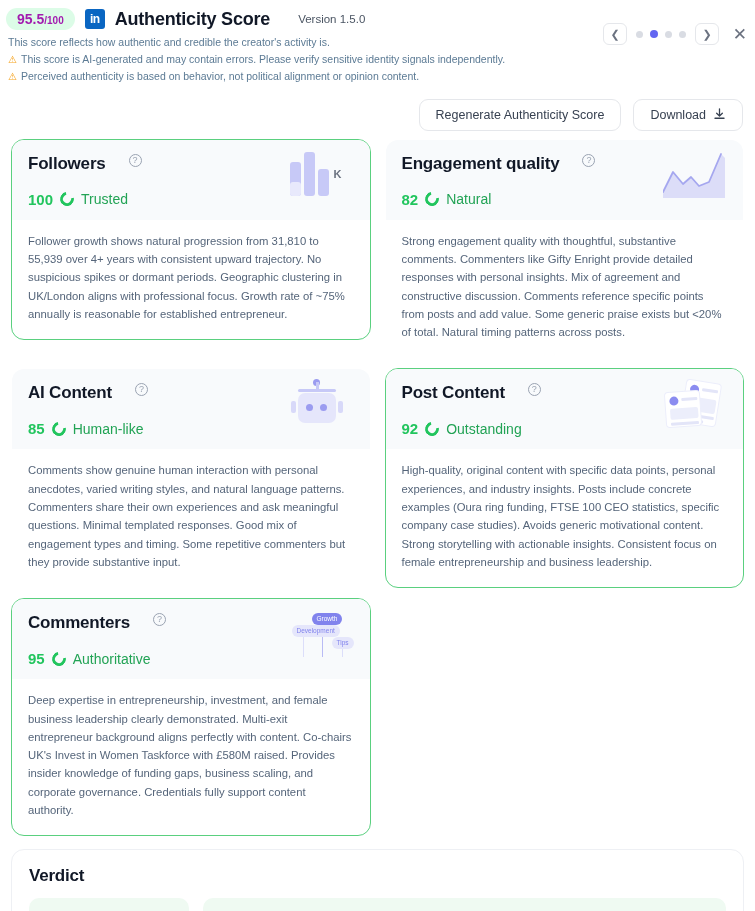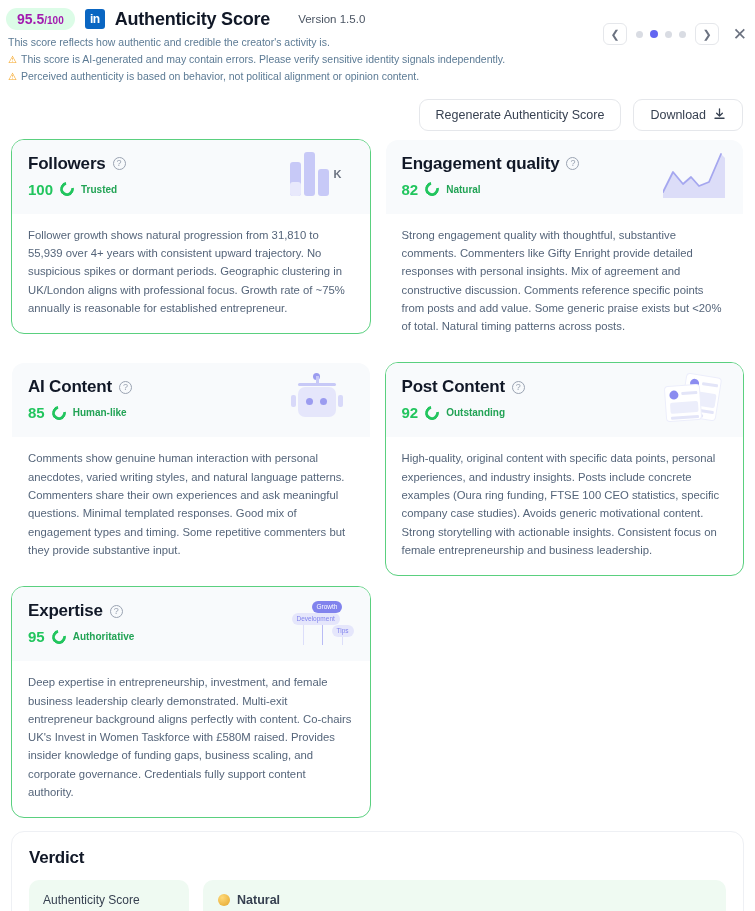--- a/index.html
+++ b/index.html
@@ -143,22 +143,22 @@
   }
   .card.highlight { border-color: #5ad07f; }
   .card-head {
     background: #f8fafc;
     padding: 14px 16px 12px 16px;
     position: relative;
     min-height: 74px;
   }
   .card-title-row {
     display: flex;
-    align-items: center;
-    gap: 7px;
+    align-items: flex-start;
+    gap: 23px;
   }
   .card-title {
     font-size: 17px;
     font-weight: 700;
     color: #111827;
     letter-spacing: -0.2px;
   }
   .help-icon {
     width: 13px; height: 13px;
     border: 1.2px solid #9aa3b2;
@@ -166,38 +166,38 @@
     color: #9aa3b2;
     font-size: 9px;
     display: flex; align-items: center; justify-content: center;
     line-height: 1;
     cursor: pointer;
   }
   .score-row {
     display: flex;
     align-items: center;
     gap: 7px;
-    margin-top: 7px;
+    margin-top: 17px;
   }
   .score-num {
     font-size: 15px;
     font-weight: 700;
     color: #22c55e;
   }
   .score-ring {
     width: 14px; height: 14px;
     border: 3px solid #22c55e;
     border-radius: 50%;
     border-top-color: transparent;
     transform: rotate(35deg);
   }
   .score-label {
-    font-size: 10px;
+    font-size: 14px;
     color: #22a355;
-    font-weight: 700;
+    font-weight: 400;
   }
   .card-body {
     padding: 12px 16px 16px 16px;
     font-size: 11.3px;
     line-height: 1.62;
     color: #55657a;
   }
   .card-art {
     position: absolute;
     right: 16px; top: 12px;
@@ -445,21 +445,21 @@
           </span>
         </div>
       </div>
     </div>
     <div class="card-body">High-quality, original content with specific data points, personal experiences, and industry insights. Posts include concrete examples (Oura ring funding, FTSE 100 CEO statistics, specific company case studies). Avoids generic motivational content. Strong storytelling with actionable insights. Consistent focus on female entrepreneurship and business leadership.</div>
   </div>
 
   <div class="card highlight">
     <div class="card-head">
       <div class="card-title-row">
-        <span class="card-title">Expertise</span>
+        <span class="card-title">Commenters</span>
         <span class="help-icon">?</span>
       </div>
       <div class="score-row">
         <span class="score-num">95</span>
         <span class="score-ring"></span>
         <span class="score-label">Authoritative</span>
       </div>
       <div class="card-art">
         <div class="art-tags">
           <span class="tag-stem" style="left:13px;top:18px;height:28px;"></span>

